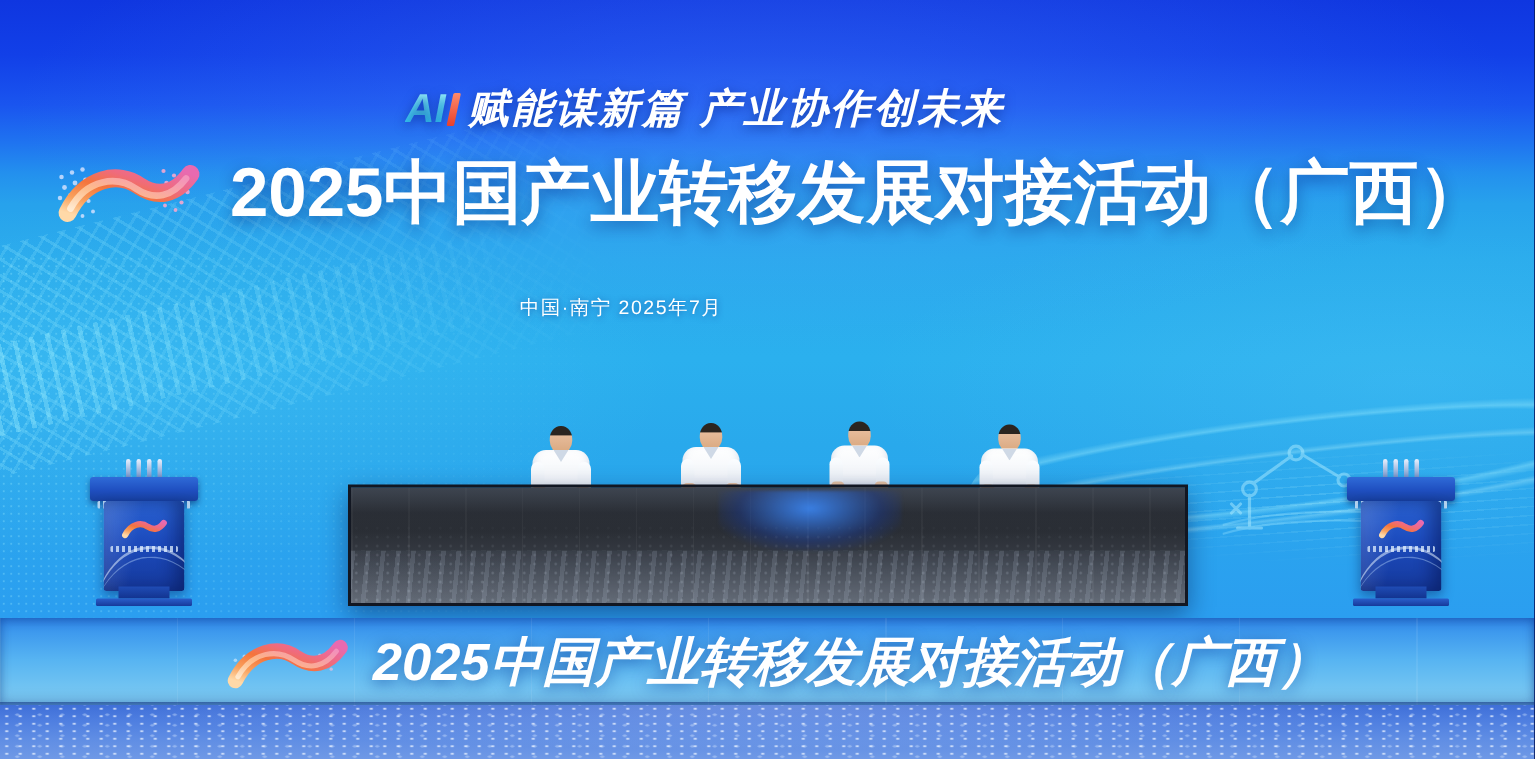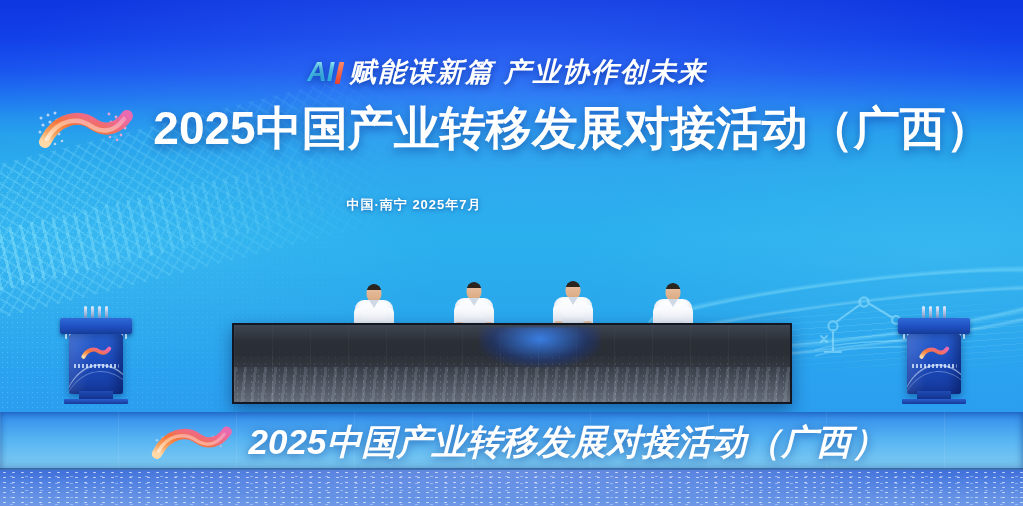--- a/index.html
+++ b/index.html
@@ -114,21 +114,20 @@
     left: 0; top: 54px;
     width: 940px;
     text-align: center;
     font-size: 27px;
     font-weight: 700;
     font-style: italic;
     letter-spacing: 2px;
     color: #ffffff;
     text-shadow: 0 2px 7px rgba(0,30,120,.55);
     white-space: nowrap;
-    padding-left: 37px;
   }
   .tagline .ai {
     background: linear-gradient(180deg, #bdfcff 0%, #5fe6ff 45%, #22c2f5 100%);
     -webkit-background-clip: text;
             background-clip: text;
     color: transparent;
     -webkit-text-fill-color: transparent;
     font-style: italic;
     font-weight: 800;
     letter-spacing: 0px;
@@ -160,21 +159,21 @@
     white-space: nowrap;
     text-shadow: 0 3px 10px rgba(0,25,110,.45);
     line-height: 1;
   }
   .datestamp {
     position: absolute;
     left: 0; top: 196px;
     width: 828px;
     text-align: center;
     font-size: 13px;
-    font-weight: 700;
+    font-weight: 400;
     color: #ffffff;
     letter-spacing: 1px;
     text-shadow: 0 1px 4px rgba(0,30,120,.5);
   }
 
   
   .logo-wrap { position: relative; line-height: 0; }
 
   
   .person { position: absolute; }

